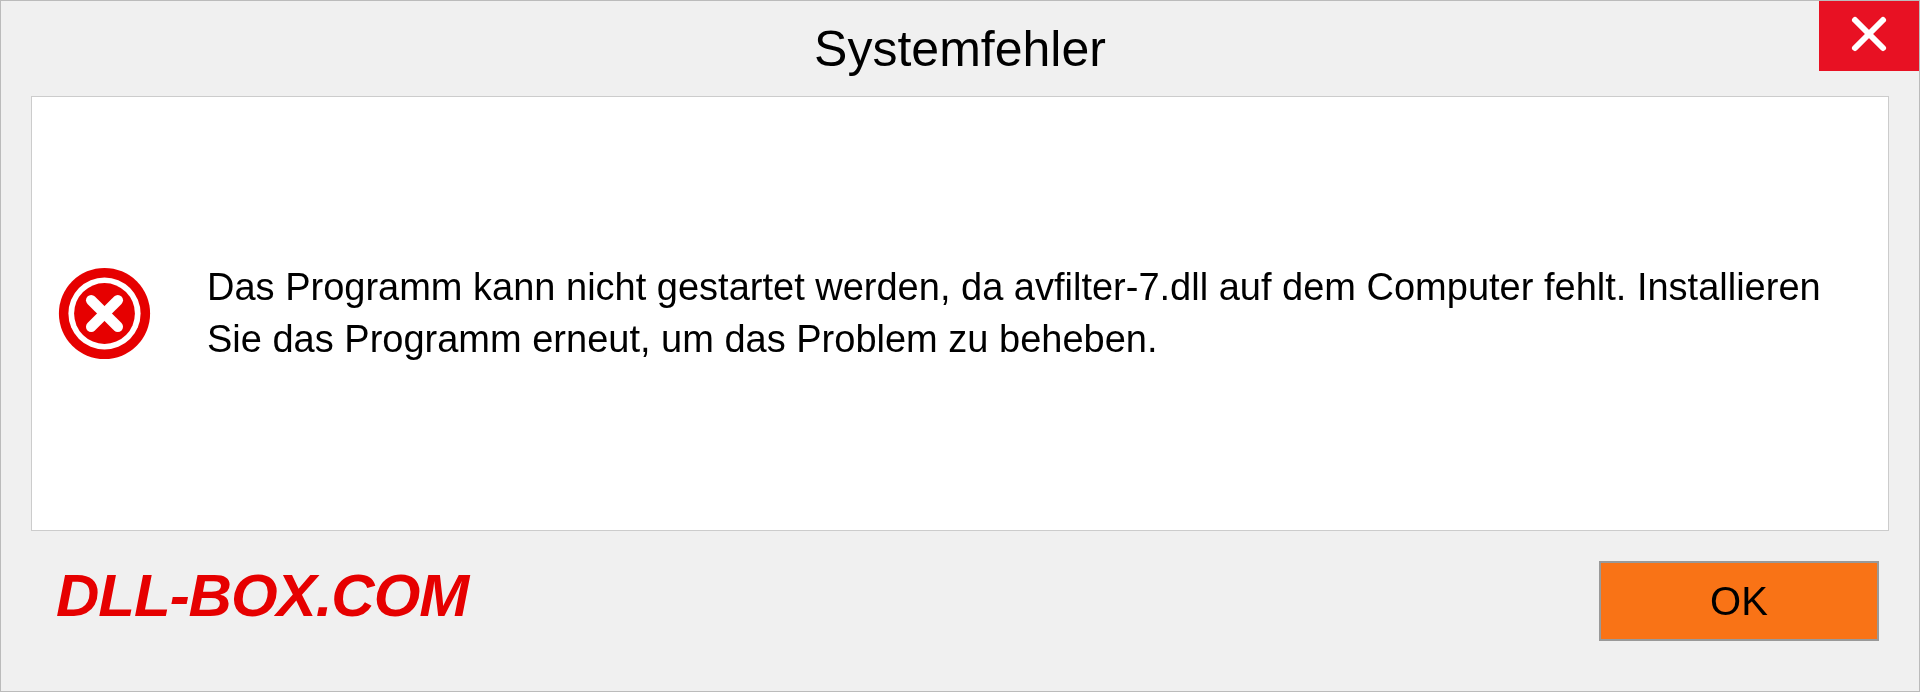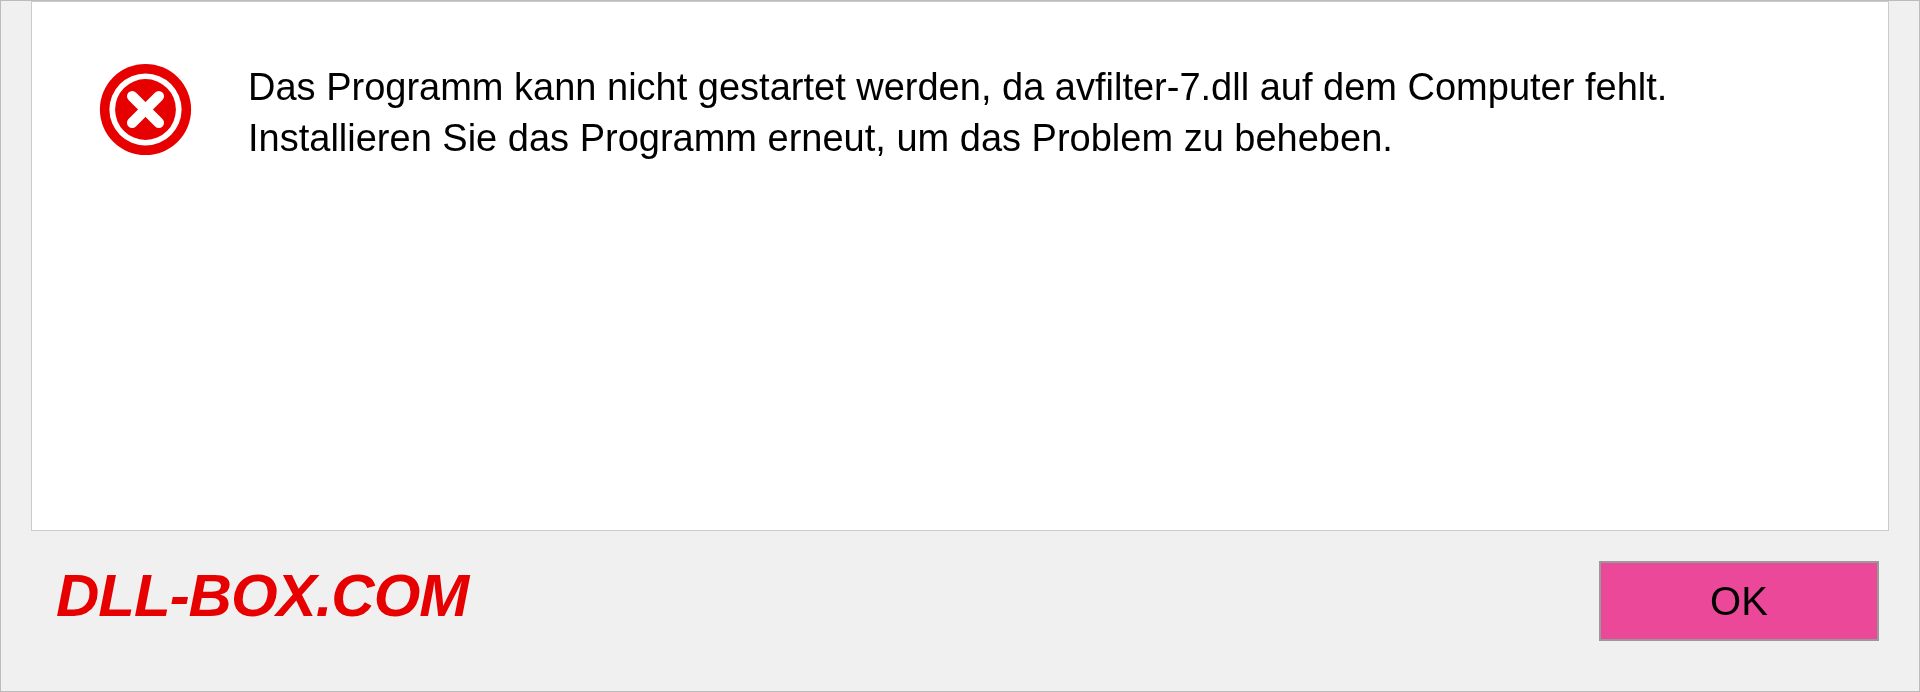--- a/index.html
+++ b/index.html
@@ -57,22 +57,22 @@
       width: 40px;
       height: 40px;
     }
     
     .content-area {
       margin: 0 30px 30px 30px;
       background: #ffffff;
       border: 1px solid #ccc;
       flex: 1;
       display: flex;
-      align-items: flex-start;
-      padding: 60px 66px;
+      align-items: center;
+      padding: 60px 25px;
     }
     
     .error-icon {
       width: 95px;
       height: 95px;
       flex-shrink: 0;
       margin-right: 55px;
     }
     
     .error-icon svg {
@@ -98,35 +98,46 @@
       font-size: 60px;
       font-weight: 900;
       font-style: italic;
       color: #e60000;
       letter-spacing: -1px;
     }
     
     .ok-button {
       width: 280px;
       height: 80px;
-      background: #ec4899;
+      background: #f97316;
       border: 2px solid #999;
       font-size: 40px;
       color: #000;
       display: flex;
       align-items: center;
       justify-content: center;
       cursor: pointer;
     }
   </style>
 </head>
 <body>
 
 <div class="dialog-window">
 
+  <div class="title-bar">
+    <span class="title-text">Systemfehler</span>
+    <div class="close-button">
+      <span>
+        <svg viewBox="0 0 40 40">
+          <line x1="6" y1="6" x2="34" y2="34" stroke="#ffffff" stroke-width="6" stroke-linecap="round"></line>
+          <line x1="34" y1="6" x2="6" y2="34" stroke="#ffffff" stroke-width="6" stroke-linecap="round"></line>
+        </svg>
+      </span>
+    </div>
+  </div>
 
   <div class="content-area">
     <div class="error-icon">
       <svg viewBox="0 0 100 100">
         <circle cx="50" cy="50" r="48" fill="#e60000"></circle>
         <circle cx="50" cy="50" r="38" fill="#ffffff"></circle>
         <circle cx="50" cy="50" r="32" fill="#e60000"></circle>
         <line x1="36" y1="36" x2="64" y2="64" stroke="#ffffff" stroke-width="11" stroke-linecap="round"></line>
         <line x1="64" y1="36" x2="36" y2="64" stroke="#ffffff" stroke-width="11" stroke-linecap="round"></line>
       </svg>

